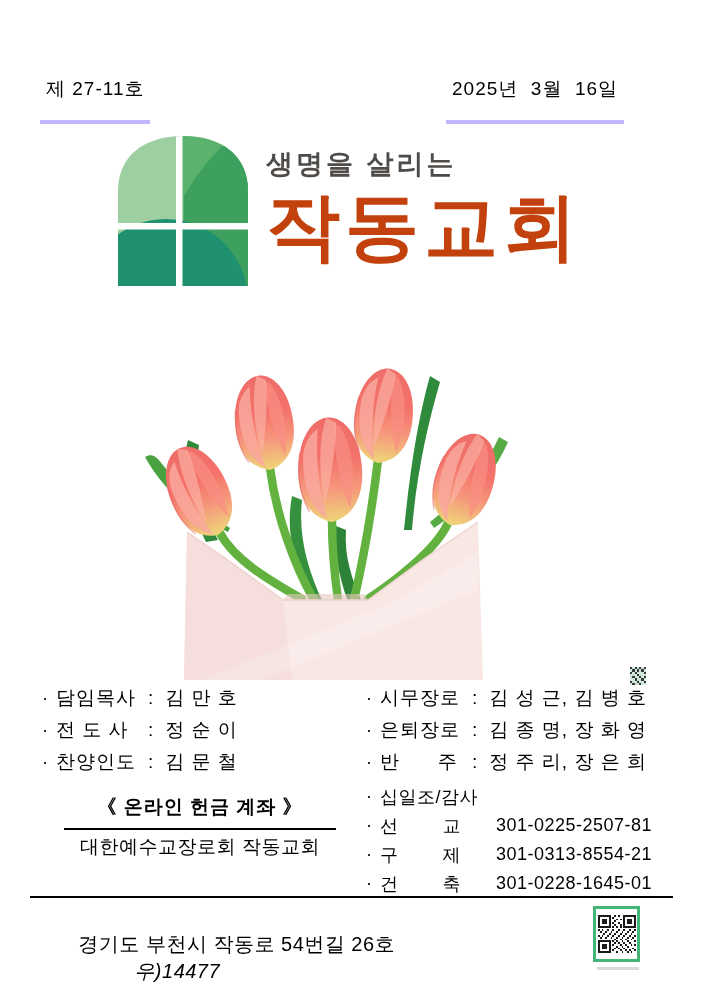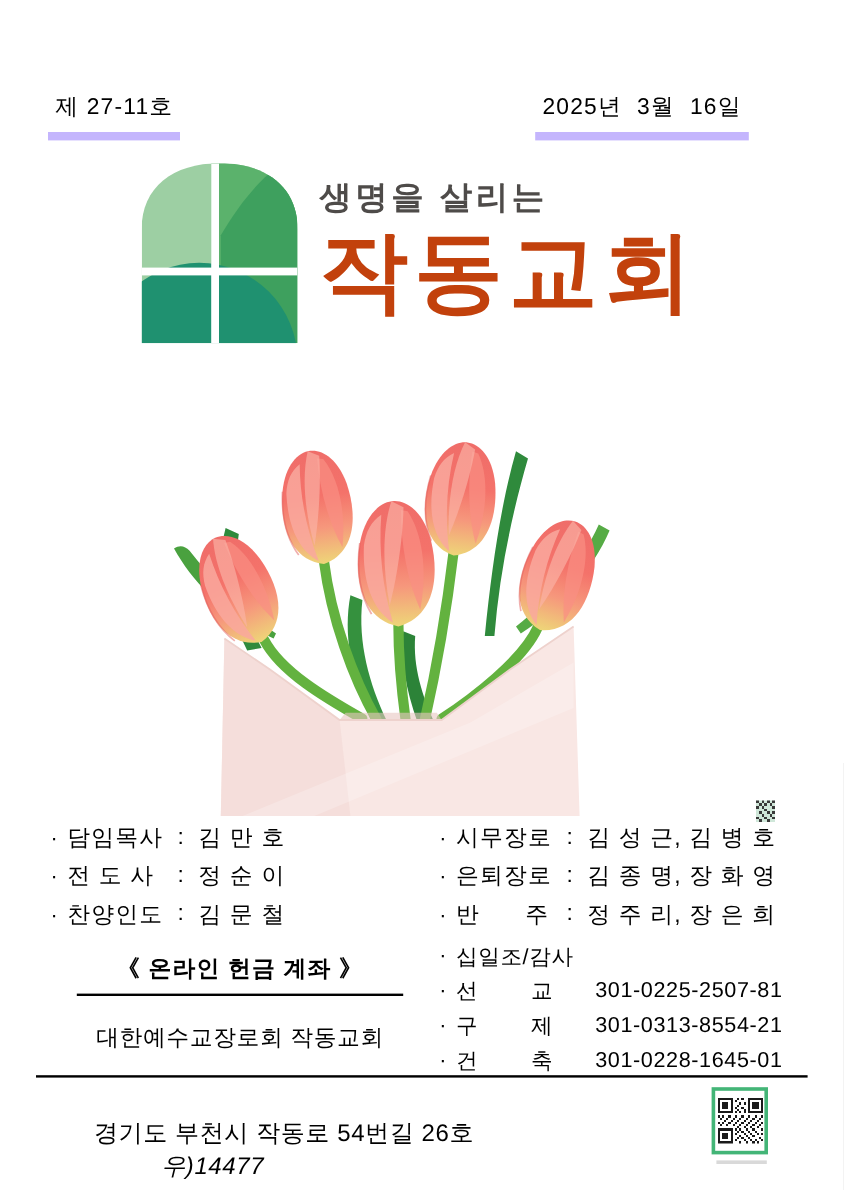--- a/index.html
+++ b/index.html
@@ -4,21 +4,21 @@
 <style>
   html,body{margin:0;padding:0;background:#e9e9e9;}
   .page{
     position:relative;width:703px;height:992px;background:#ffffff;
     font-family:"Liberation Sans","DejaVu Sans",sans-serif;color:#000;
     margin:0 auto;overflow:hidden;
   }
 
   
   .hdr{position:absolute;top:76px;font-size:19px;letter-spacing:1px;
-       border-bottom:7px solid #c4b5fd;padding:0 6px 8px 6px;white-space:pre;}
+       border-bottom:4px solid #c4b5fd;padding:0 6px 18px 6px;white-space:pre;}
   .hdr.issue{left:40px;}
   .hdr.date{left:446px;}
 
   
   .logo-window{position:absolute;left:118px;top:136px;}
   .logo-text{position:absolute;left:266px;top:146px;}
   .tagline{font-size:27px;font-weight:bold;color:#4e4b49;letter-spacing:3px;white-space:pre;}
   .church-name{font-size:74px;font-weight:bold;color:#c2410c;letter-spacing:5px;
                line-height:1.0;margin-top:8px;white-space:pre;}
 
@@ -37,21 +37,21 @@
   .slabel{display:inline-block;min-width:90px;white-space:pre;letter-spacing:1px;}
   .scolon{margin:0 12px 0 2px;}
   .sval{white-space:pre;letter-spacing:1px;}
 
   
   .offering{position:absolute;left:52px;top:794px;width:296px;text-align:center;}
   .offering-title{display:inline-block;font-size:19px;font-weight:bold;letter-spacing:1px;
                   padding:0 4px 8px 4px;white-space:pre;}
   .offering-divider{border-top:2px solid #000;margin:0 12px;}
   .offering-bank{font-size:19px;margin-top:8px;letter-spacing:1px;}
-  .offering-holder{font-size:19px;margin-top:22px;letter-spacing:0.5px;white-space:pre;}
+  .offering-holder{font-size:19px;margin-top:4px;letter-spacing:0.5px;white-space:pre;}
 
   
   .accounts{position:absolute;left:366px;top:782px;font-size:18px;}
   .acct-row{height:29px;display:flex;align-items:center;}
   .alabel{display:inline-block;min-width:116px;white-space:pre;letter-spacing:0.5px;}
   .anumber{letter-spacing:0.5px;white-space:pre;}
 
   
   .footer-divider{position:absolute;left:30px;top:896px;width:643px;border-top:2px solid #000;}
   .footer{position:absolute;left:42px;top:908px;font-size:20px;letter-spacing:0.5px;}

